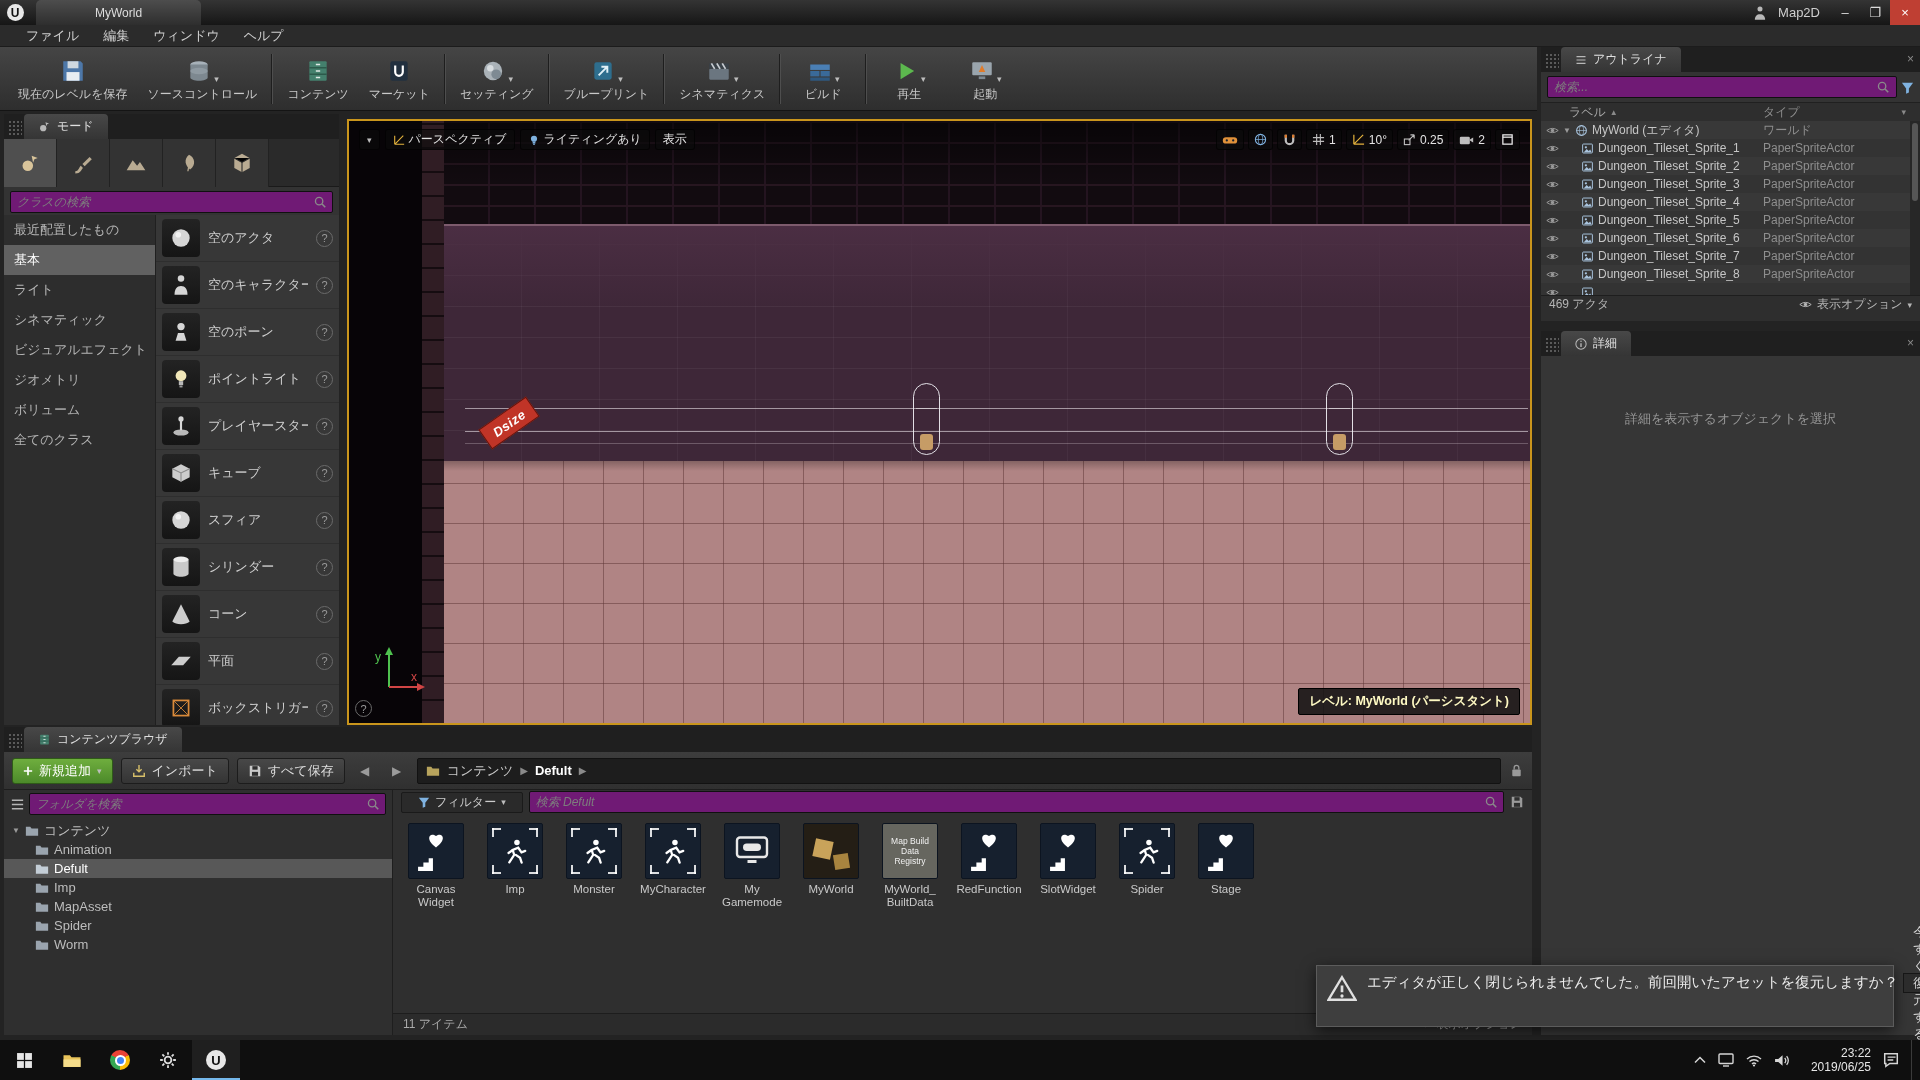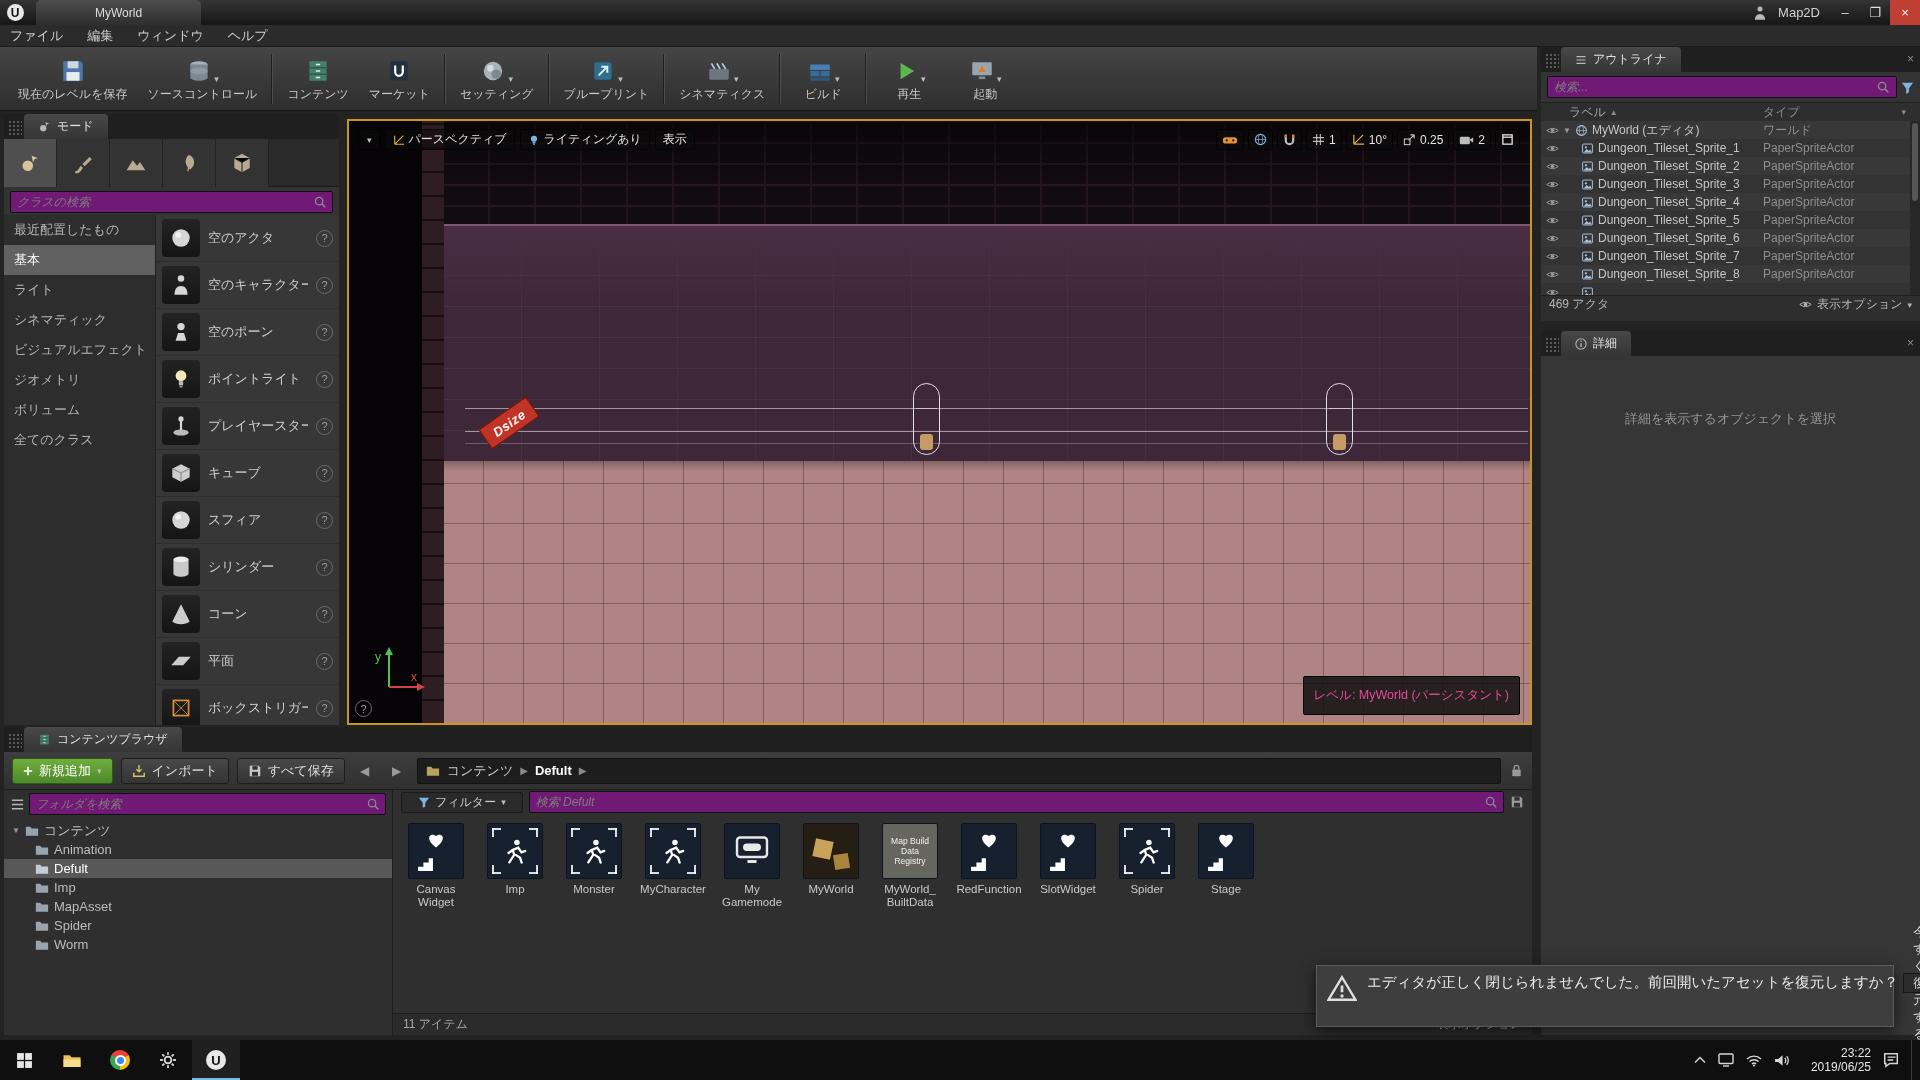--- a/index.html
+++ b/index.html
@@ -11,21 +11,21 @@
 .titlebar{position:absolute;left:0;top:0;width:1920px;height:25px;background:linear-gradient(#343434,#161616);display:flex;align-items:center}
 .ue-logo{width:30px;height:25px;display:flex;align-items:center;justify-content:center}
 .ue-circle{width:17px;height:17px;border-radius:50%;background:#e8e8e8;color:#111;font-size:12px;font-weight:bold;display:flex;align-items:center;justify-content:center}
 .title-tab{height:25px;min-width:165px;background:linear-gradient(#4d4d4d,#2e2e2e);border-radius:5px 5px 0 0;display:flex;align-items:center;justify-content:center;font-size:12px;color:#ddd;margin-left:6px;padding:0 18px}
 .titlebar-right{margin-left:auto;display:flex;align-items:center;gap:10px;height:25px}
 .proj-label{font-size:13px;color:#cfcfcf}
 .win-btns{display:flex;height:25px}
 .win-btn{width:30px;height:25px;display:flex;align-items:center;justify-content:center;color:#ddd;font-size:13px}
 .win-close{background:#bf3f33;color:#fff}
 
-.menubar{position:absolute;left:0;top:25px;width:1920px;height:22px;background:#2b2b2b;border-bottom:1px solid #1c1c1c;display:flex;align-items:center;padding-left:0;gap:4px}
+.menubar{position:absolute;left:0;top:25px;width:1920px;height:22px;background:#2b2b2b;border-bottom:1px solid #1c1c1c;display:flex;align-items:center;padding-left:16px;gap:4px}
 .menu-item{padding:2px 10px;font-size:13px;color:#cfcfcf}
 
 .toolbar{position:absolute;left:0;top:47px;width:1537px;height:64px;background:linear-gradient(#454545,#2e2e2e);border-bottom:1px solid #141414;display:flex;align-items:center;padding:0 8px}
 .tbtn{display:flex;flex-direction:column;align-items:center;justify-content:center;padding:3px 10px;gap:2px;min-width:76px}
 .tbtn .ticon{height:30px;display:flex;align-items:flex-end;gap:2px}
 .tbtn .tlabel{font-size:12px;color:#c9c9c9;white-space:nowrap}
 .caret{font-size:9px;color:#bdbdbd;line-height:10px}
 .tsep{width:2px;height:50px;margin:0 4px;background:linear-gradient(90deg,#1e1e1e 0 1px,#4e4e4e 1px)}
 
 .tabbar{height:25px;background:#1f1f1f;display:flex;align-items:flex-end;position:relative}
@@ -62,21 +62,21 @@
 .sc-floor{position:absolute;left:95px;right:0;top:340px;bottom:0;background-color:#b08484;background-image:linear-gradient(rgba(0,0,0,.25),rgba(0,0,0,0) 10px),repeating-linear-gradient(0deg,transparent 0 39px,rgba(92,52,52,.5) 39px 40px),repeating-linear-gradient(90deg,transparent 0 39px,rgba(92,52,52,.5) 39px 40px)}
 .rail{position:absolute;left:116px;right:2px;height:1px;background:rgba(235,226,231,.6)}
 .capsule{position:absolute;width:27px;height:72px;border:1px solid rgba(244,244,248,.9);border-radius:14px}
 .capsule::before{content:"";position:absolute;left:2px;right:2px;top:34%;height:1px;background:rgba(255,255,255,.45)}
 .capsule::after{content:"";position:absolute;left:6px;bottom:4px;width:13px;height:16px;background:#c69c66;border-radius:3px}
 .dsize{position:absolute;left:131px;top:290px;width:58px;height:24px;background:#c03427;border:1px solid #5f150e;color:#fff;font-weight:bold;font-style:italic;font-size:13px;display:flex;align-items:center;justify-content:center;transform:rotate(-35deg);letter-spacing:.5px}
 .vp-toolrow{position:absolute;left:10px;top:8px;display:flex;gap:5px;align-items:center}
 .vpbtn{height:21px;background:rgba(12,12,12,.62);border:1px solid rgba(0,0,0,.6);border-radius:3px;display:flex;align-items:center;gap:4px;padding:0 7px;font-size:12px;color:#e3e3e3;white-space:nowrap}
 .vp-cluster{position:absolute;right:10px;top:8px;display:flex;gap:4px;align-items:center}
 .vp-cluster .vpbtn{padding:0 5px}
-.level-label{position:absolute;right:10px;bottom:8px;background:rgba(18,18,18,.88);border:1px solid #000;border-radius:2px;padding:10px 10px;font-size:12.5px;color:#ec4899;font-weight:normal}
+.level-label{position:absolute;right:10px;bottom:8px;background:rgba(18,18,18,.88);border:1px solid #000;border-radius:2px;padding:4px 10px;font-size:12.5px;color:#fef9c3;font-weight:bold}
 .vp-help{position:absolute;left:6px;bottom:6px}
 .gizmo{position:absolute;left:14px;bottom:24px}
 
 .right-panel{position:absolute;left:1541px;top:47px;width:379px;height:988px}
 .outliner{position:absolute;left:0;top:0;right:0;height:274px;background:#333;overflow:hidden}
 .ol-header{height:20px;background:#2e2e2e;border-top:1px solid #202020;border-bottom:1px solid #222;display:flex;align-items:center;font-size:12px;color:#a8a8a8;position:relative}
 .ol-rows{position:absolute;top:74px;bottom:26px;left:0;right:10px;overflow:hidden}
 .ol-row{height:18px;display:flex;align-items:center;font-size:12px;color:#c6c6c6;position:relative;padding-left:5px;gap:4px}
 .ol-row:nth-child(odd){background:#383838}
 .ol-type{position:absolute;left:222px;color:#8e8e8e}

